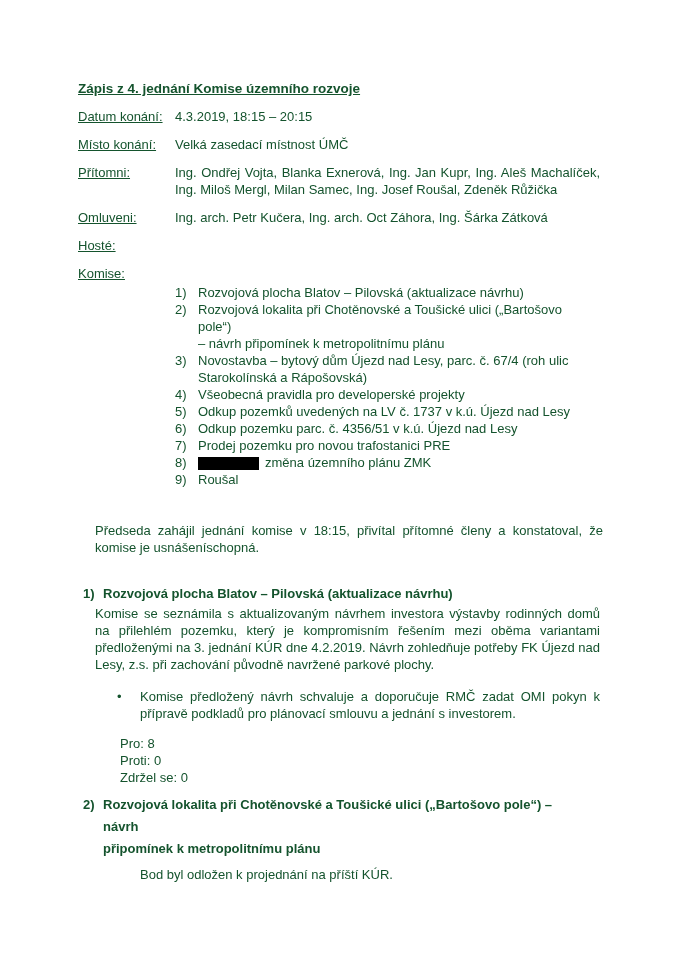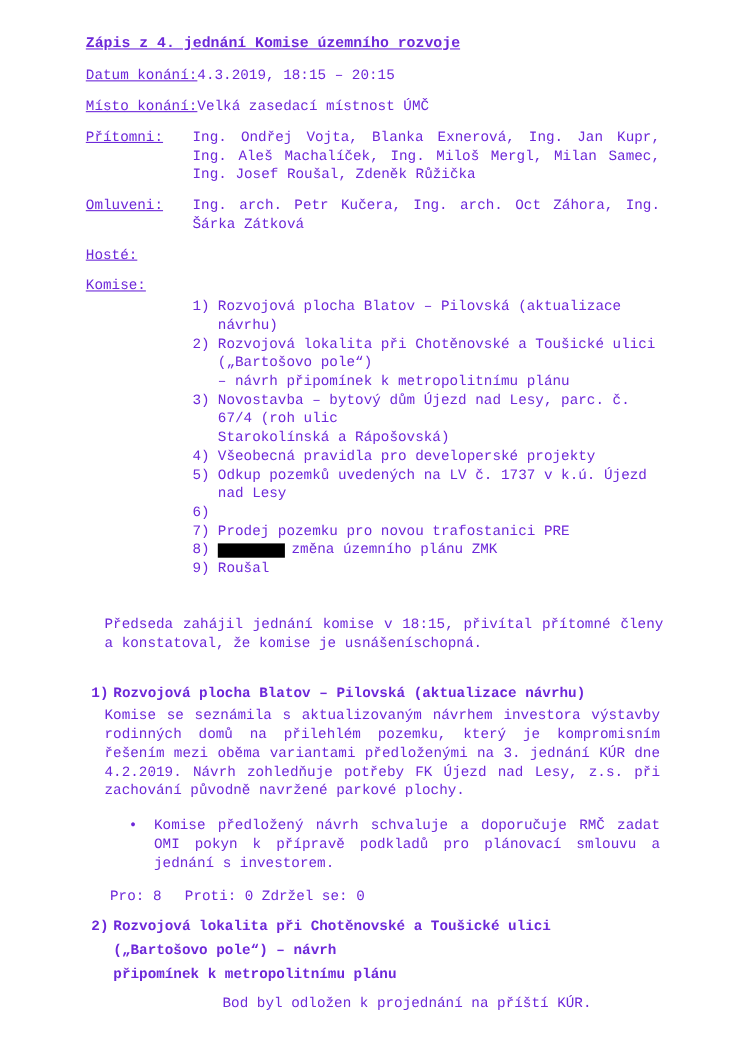--- a/index.html
+++ b/index.html
@@ -5,26 +5,26 @@
   html, body {
     margin: 0;
     padding: 0;
     background: #ffffff;
   }
   .page {
     position: relative;
     width: 678px;
     height: 960px;
     background: #ffffff;
-    font-family: Liberation Mono, monospace;
+    font-family: Liberation Sans, sans-serif;
     font-size: 13px;
     line-height: 17px;
-    color: #6d28d9;
+    color: #14532d;
     box-sizing: border-box;
-    padding: 32px 78px 0 78px;
+    padding: 80px 78px 0 78px;
     overflow: hidden;
   }
   .title {
     font-weight: bold;
     text-decoration: underline;
     font-size: 13.5px;
     line-height: 17px;
   }
   .meta-row {
     display: flex;
@@ -99,30 +99,30 @@
   .bullet-marker {
     flex: 0 0 23px;
     text-align: left;
   }
   .bullet-text {
     width: 462px;
     text-align: justify;
   }
   .votes-row {
     margin-top: 13px;
-    margin-left: 22px;
-    display: flex;
+    margin-left: 42px;
+    display: flex;
+    flex-direction: column;
   }
   .vote-pro   { width: 68px; }
   .vote-proti { width: 70px; }
   .vote-zdrzel { }
   .postponed {
     margin-top: 6px;
     margin-left: 62px;
-    text-align: center;
   }
 </style>
 </head>
 <body>
 
 <div class="page">
 
   <div class="title">Zápis z 4. jednání Komise územního rozvoje</div>
 
   <div class="meta-row">
@@ -173,20 +173,21 @@
     <div class="program-item">
       <span class="program-num">4)</span>
       <span class="program-text">Všeobecná pravidla pro developerské projekty</span>
     </div>
     <div class="program-item">
       <span class="program-num">5)</span>
       <span class="program-text">Odkup pozemků uvedených na LV č. 1737 v k.ú. Újezd nad Lesy</span>
     </div>
     <div class="program-item">
       <span class="program-num">6)</span>
+      <span class="program-text">Odkup pozemku parc. č. 4356/51 v k.ú. Újezd nad Lesy</span>
     </div>
     <div class="program-item">
       <span class="program-num">7)</span>
       <span class="program-text">Prodej pozemku pro novou trafostanici PRE</span>
     </div>
     <div class="program-item">
       <span class="program-num">8)</span>
       <span class="program-text"><span class="redaction"></span><span>změna územního plánu ZMK</span></span>
     </div>
     <div class="program-item">

